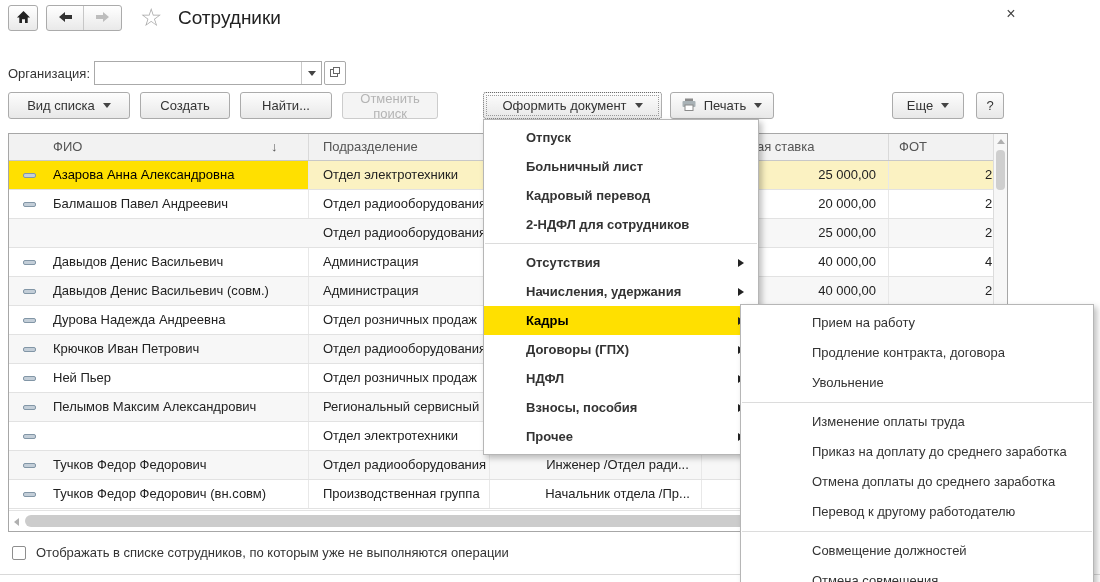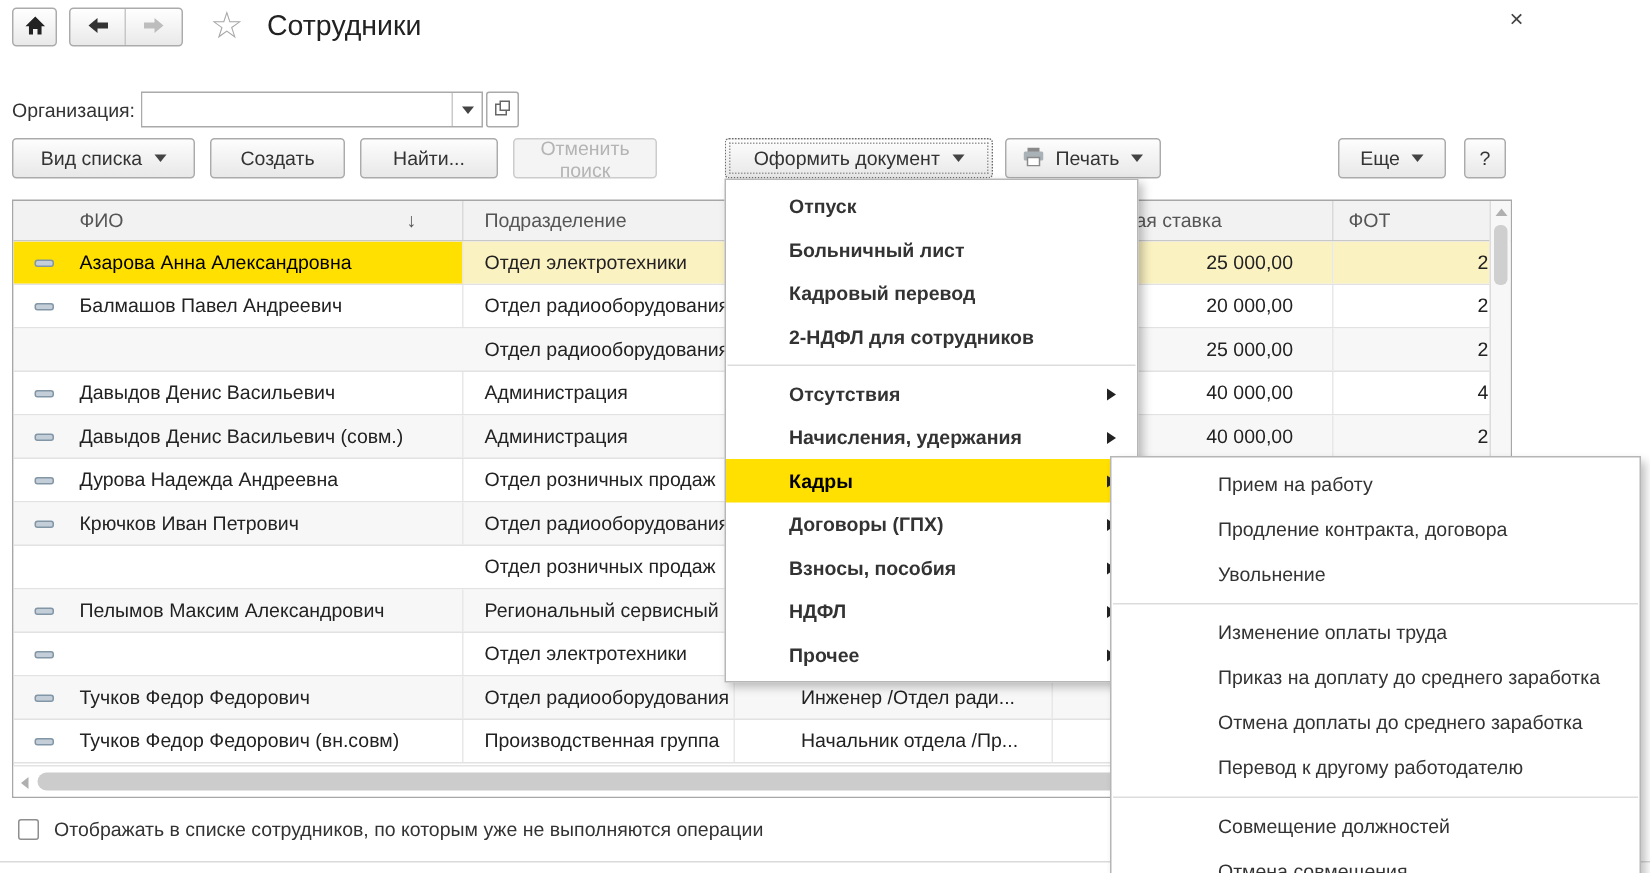--- a/index.html
+++ b/index.html
@@ -53,22 +53,22 @@
   .th-pos{left:481px;width:212px;padding-left:44px;}
   .th-rate{left:693px;width:187px;padding-left:8px;}
   .th-fot{left:880px;width:118px;padding-left:10px;border-right:none;}
   #sort-arrow{position:absolute;left:262px;top:0;color:#555;}
   #tbody{position:absolute;left:0;top:27px;width:998px;height:349px;overflow:hidden;}
   .trow{position:relative;height:29px;border-bottom:1px solid #e2e2e2;background:#fff;}
   .trow.alt{background:#f7f7f7;}
   .cell{position:absolute;top:0;height:28px;line-height:28px;white-space:nowrap;overflow:hidden;border-right:1px solid #e8e8e8;color:#222;}
   .c-fio{left:0;width:300px;padding-left:44px;}
   .c-dep{left:300px;width:181px;padding-left:14px;}
-  .c-pos{left:481px;width:212px;padding-left:44px;}
-  .c-rate{left:693px;width:187px;padding-right:26px;text-align:right;}
+  .c-pos{left:481px;width:212px;padding-left:44px;text-align:center;}
+  .c-rate{left:693px;width:187px;padding-right:12px;text-align:right;}
   .c-fot{left:880px;width:118px;padding-left:96px;border-right:none;}
   .trow.sel .cell{background:var(--sel-pale);}
   .trow.sel .c-fio{background:var(--sel);color:#000;}
   .marker{position:absolute;left:14px;top:12px;width:13px;height:5px;background:#c3ced8;border:1px solid #8296a6;border-radius:2px;}
   
   #vscroll{position:absolute;right:0;top:0;width:14px;height:377px;background:#f7f7f7;border-left:1px solid #dcdcdc;}
   #vscroll .varrow{width:0;height:0;border-left:4px solid transparent;border-right:4px solid transparent;border-bottom:5px solid #b0b0b0;margin:5px auto 4px;}
   #vthumb{position:absolute;left:2px;top:16px;width:9px;height:40px;background:#cfcfcf;border-radius:4px;}
   
   #hscroll{position:absolute;left:0;bottom:0;width:998px;height:21px;background:#fff;border-top:1px solid #e3e3e3;}
@@ -224,20 +224,21 @@
         <div class="cell c-fot"></div>
       </div>
       <div class="trow alt">
         <div class="cell c-fio"><span class="marker"></span><span>Крючков Иван Петрович</span></div>
         <div class="cell c-dep">Отдел радиооборудования</div>
         <div class="cell c-pos"></div>
         <div class="cell c-rate"></div>
         <div class="cell c-fot"></div>
       </div>
       <div class="trow">
+        <div class="cell c-fio"><span class="marker"></span><span>Ней Пьер</span></div>
         <div class="cell c-dep">Отдел розничных продаж</div>
         <div class="cell c-pos"></div>
         <div class="cell c-rate"></div>
         <div class="cell c-fot"></div>
       </div>
       <div class="trow alt">
         <div class="cell c-fio"><span class="marker"></span><span>Пелымов Максим Александрович</span></div>
         <div class="cell c-dep">Региональный сервисный це</div>
         <div class="cell c-pos"></div>
         <div class="cell c-rate"></div>
@@ -284,22 +285,22 @@
 <div class="menu" id="doc-menu">
     <div class="menu-item"><span>Отпуск</span></div>
     <div class="menu-item"><span>Больничный лист</span></div>
     <div class="menu-item"><span>Кадровый перевод</span></div>
     <div class="menu-item"><span>2-НДФЛ для сотрудников</span></div>
     <div class="menu-sep"></div>
     <div class="menu-item"><span>Отсутствия</span><span class="sub-arrow"></span></div>
     <div class="menu-item"><span>Начисления, удержания</span><span class="sub-arrow"></span></div>
     <div class="menu-item hl"><span>Кадры</span><span class="sub-arrow"></span></div>
     <div class="menu-item"><span>Договоры (ГПХ)</span><span class="sub-arrow"></span></div>
+    <div class="menu-item"><span>НДФЛ</span><span class="sub-arrow"></span></div>
     <div class="menu-item"><span>Взносы, пособия</span><span class="sub-arrow"></span></div>
-    <div class="menu-item"><span>НДФЛ</span><span class="sub-arrow"></span></div>
     <div class="menu-item"><span>Прочее</span><span class="sub-arrow"></span></div>
   </div>
 <div class="menu" id="kadry-menu">
     <div class="menu-item"><span>Прием на работу</span></div>
     <div class="menu-item"><span>Продление контракта, договора</span></div>
     <div class="menu-item"><span>Увольнение</span></div>
     <div class="menu-sep"></div>
     <div class="menu-item"><span>Изменение оплаты труда</span></div>
     <div class="menu-item"><span>Приказ на доплату до среднего заработка</span></div>
     <div class="menu-item"><span>Отмена доплаты до среднего заработка</span></div>

